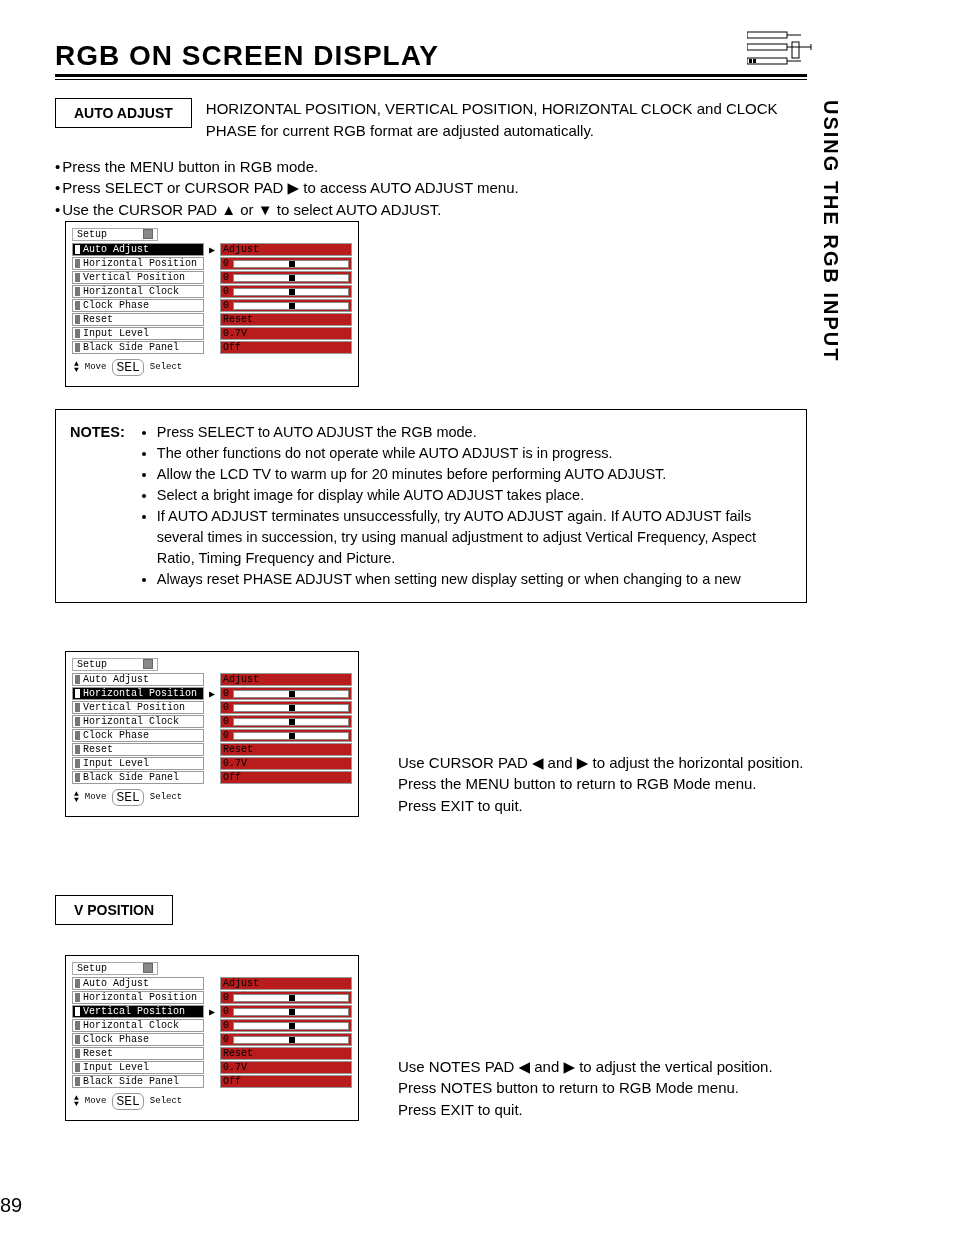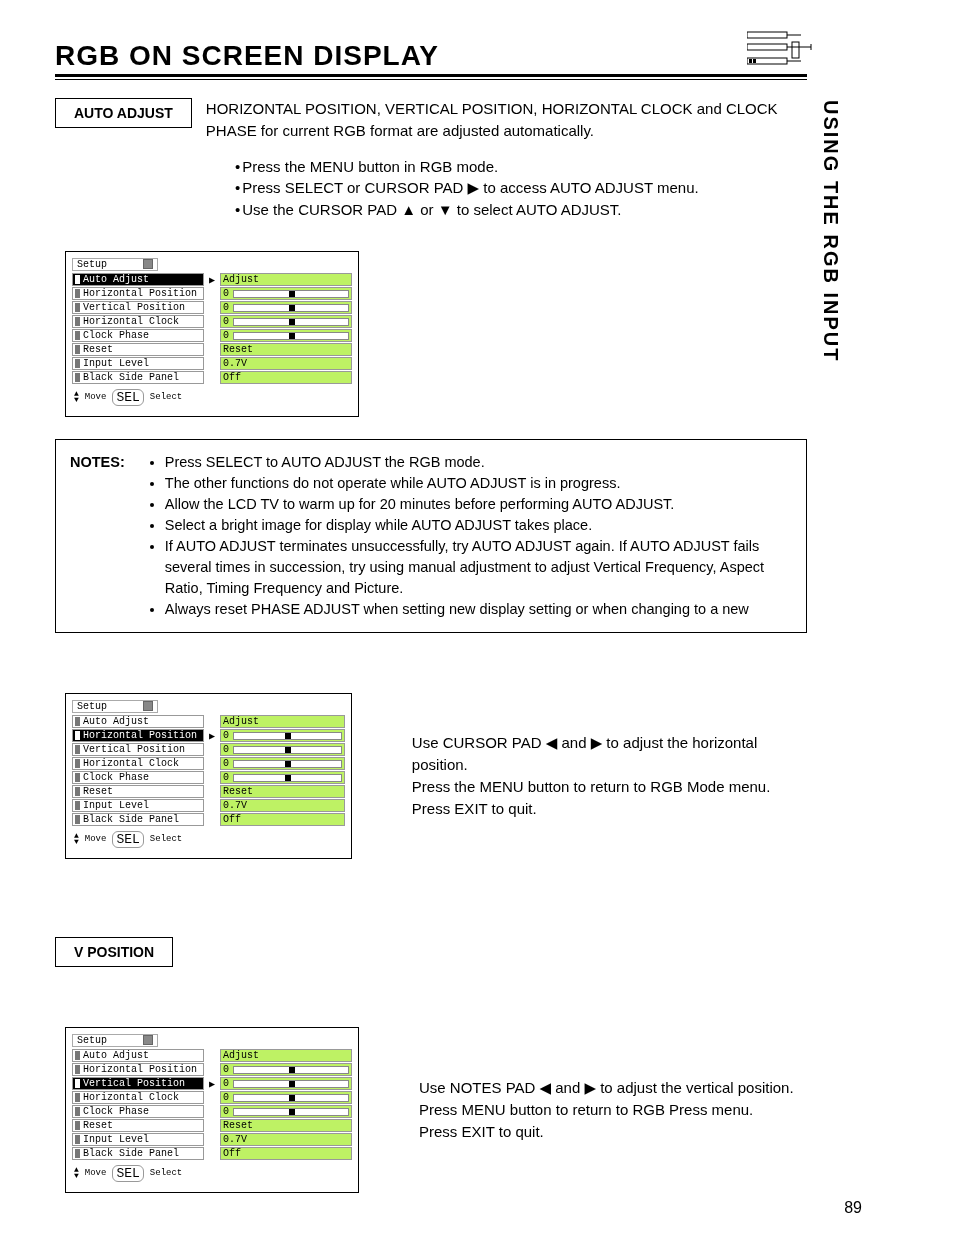--- a/index.html
+++ b/index.html
@@ -7,45 +7,45 @@
   .crop-marks{position:absolute;top:30px;right:45px;width:70px;height:40px}
   .crop-marks svg{width:100%;height:100%}
   h1.title{font-family:Arial,Helvetica,sans-serif;font-weight:bold;font-size:28px;letter-spacing:1px;margin:0 0 2px 0}
   .title-rule-thick{border-top:3px solid #000;margin:0}
   .title-rule-thin{border-top:1px solid #000;margin-top:2px}
   .side-tab{position:absolute;right:20px;top:100px;writing-mode:vertical-rl;text-orientation:mixed;font-weight:bold;letter-spacing:2px;font-size:20px}
   .section{margin-top:18px}
   .label-box{display:inline-block;border:1px solid #000;padding:6px 18px;font-weight:bold;font-size:14px;vertical-align:top}
   .row{display:flex;align-items:flex-start;gap:14px}
   .desc{font-size:15px;line-height:1.45;flex:1}
-  .steps{margin-top:14px;font-size:15px;line-height:1.45;margin-left:180px}
+  .steps{margin-top:14px;font-size:15px;line-height:1.45;}
   .steps .dot{margin-right:2px}
-  .osd-row{display:flex;align-items:center;gap:60px;margin-top:30px}
+  .osd-row{display:flex;align-items:flex-end;gap:39px;margin-top:0}
   .osd-box{border:1px solid #000;width:280px;padding:6px 6px 10px 6px;font-family:"Courier New",monospace;font-size:10px;margin-left:10px}
   .osd-title{font-weight:normal;border:1px solid #aaa;display:inline-block;padding:0 4px;background:#fff;position:relative}
   .osd-title .tab{display:inline-block;width:8px;height:8px;background:#888;border:1px solid #666;margin-left:36px;vertical-align:middle}
   .osd-list{margin-top:2px}
   .osd-item{display:flex;align-items:center;gap:4px;height:14px}
   .osd-left{width:126px;border:1px solid #999;padding:0 2px;display:flex;align-items:center;background:#fff}
   .osd-left.sel{background:#000;color:#fff}
   .osd-left .mark{display:inline-block;width:5px;height:9px;background:#777;margin-right:3px}
   .osd-left.sel .mark{background:#fff}
   .osd-arrow{width:8px;text-align:center}
-  .osd-right{flex:1;border:1px solid #999;padding:0 2px;display:flex;align-items:center;gap:4px;background:#bef264}
+  .osd-right{flex:1;border:1px solid #999;padding:0 2px;display:flex;align-items:center;gap:4px;background:#b91c1c}
   .bar-track{flex:1;height:6px;border:1px solid #888;position:relative;background:#fff}
   .bar-fill{position:absolute;left:48%;top:0;width:6px;height:100%;background:#000}
   .osd-footer{margin-top:4px;font-size:9px;display:flex;align-items:center;gap:6px;padding-left:2px}
   .osd-footer .updn{display:inline-flex;flex-direction:column;line-height:6px;font-size:8px}
   .osd-footer .sel{border:1px solid #999;border-radius:6px;padding:0 3px;font-size:13px}
   .osd-help{font-size:15px;line-height:1.45}
   .notes-box{border:1px solid #000;margin-top:22px;padding:12px 14px;font-size:14.5px;line-height:1.45}
   .notes-box .lead{font-weight:bold}
   .notes-box ul{margin:0;padding-left:16px}
-  .notes-box li{list-style:disc;margin-left:20px}
-  .page-num{position:absolute;bottom:18px;width:100%;text-align:right;font-size:16px;left:0}
+  .notes-box li{list-style:disc;margin-left:4px}
+  .page-num{position:absolute;bottom:18px;width:100%;text-align:left;font-size:20px;left:0}
   .spacer{height:30px}
   .spacer-lg{height:60px}
 </style>
 </head>
 <body>
 
 <div class="page">
 
   <div class="crop-marks">
     <svg viewBox="0 0 70 40">
@@ -142,21 +142,21 @@
               <div class="osd-right">Off</div>
             </div>
           </div><div class="osd-footer"><span class="updn">
               <span>▲</span>
               <span>▼</span>
             </span> Move <span class="sel">SEL</span> Select</div></div>
     </div>
   </div>
 
   <div class="notes-box">
-    <div style="display:flex;gap:4px">
+    <div style="display:flex;gap:12px">
       <div class="lead">NOTES:</div>
       <ul>
         <li>Press SELECT to AUTO ADJUST the RGB mode.</li>
         <li>The other functions do not operate while AUTO ADJUST is in progress.</li>
         <li>Allow the LCD TV to warm up for 20 minutes before performing AUTO ADJUST.</li>
         <li>Select a bright image for display while AUTO ADJUST takes place.</li>
         <li>If AUTO ADJUST terminates unsuccessfully, try AUTO ADJUST again.  If AUTO ADJUST fails several times in succession, try using manual adjustment to adjust Vertical Frequency, Aspect Ratio, Timing Frequency and Picture.</li>
         <li>Always reset PHASE ADJUST when setting new display setting or when changing to a new</li>
       </ul>
     </div>
@@ -307,20 +307,20 @@
               <div class="osd-left"><span class="mark"></span>Black Side Panel</div>
               <div class="osd-arrow"></div>
               <div class="osd-right">Off</div>
             </div>
           </div><div class="osd-footer"><span class="updn">
               <span>▲</span>
               <span>▼</span>
             </span> Move <span class="sel">SEL</span> Select</div></div>
       <div class="osd-help">
         <div>Use NOTES PAD ◀ and ▶ to adjust the vertical position.</div>
-        <div>Press MENU button to return to RGB Press menu.</div>
+        <div>Press NOTES button to return to RGB Mode menu.</div>
         <div>Press EXIT to quit.</div>
       </div>
     </div>
   </div>
 
   <div class="page-num">89</div>
 </div>
 
 </body></html>

